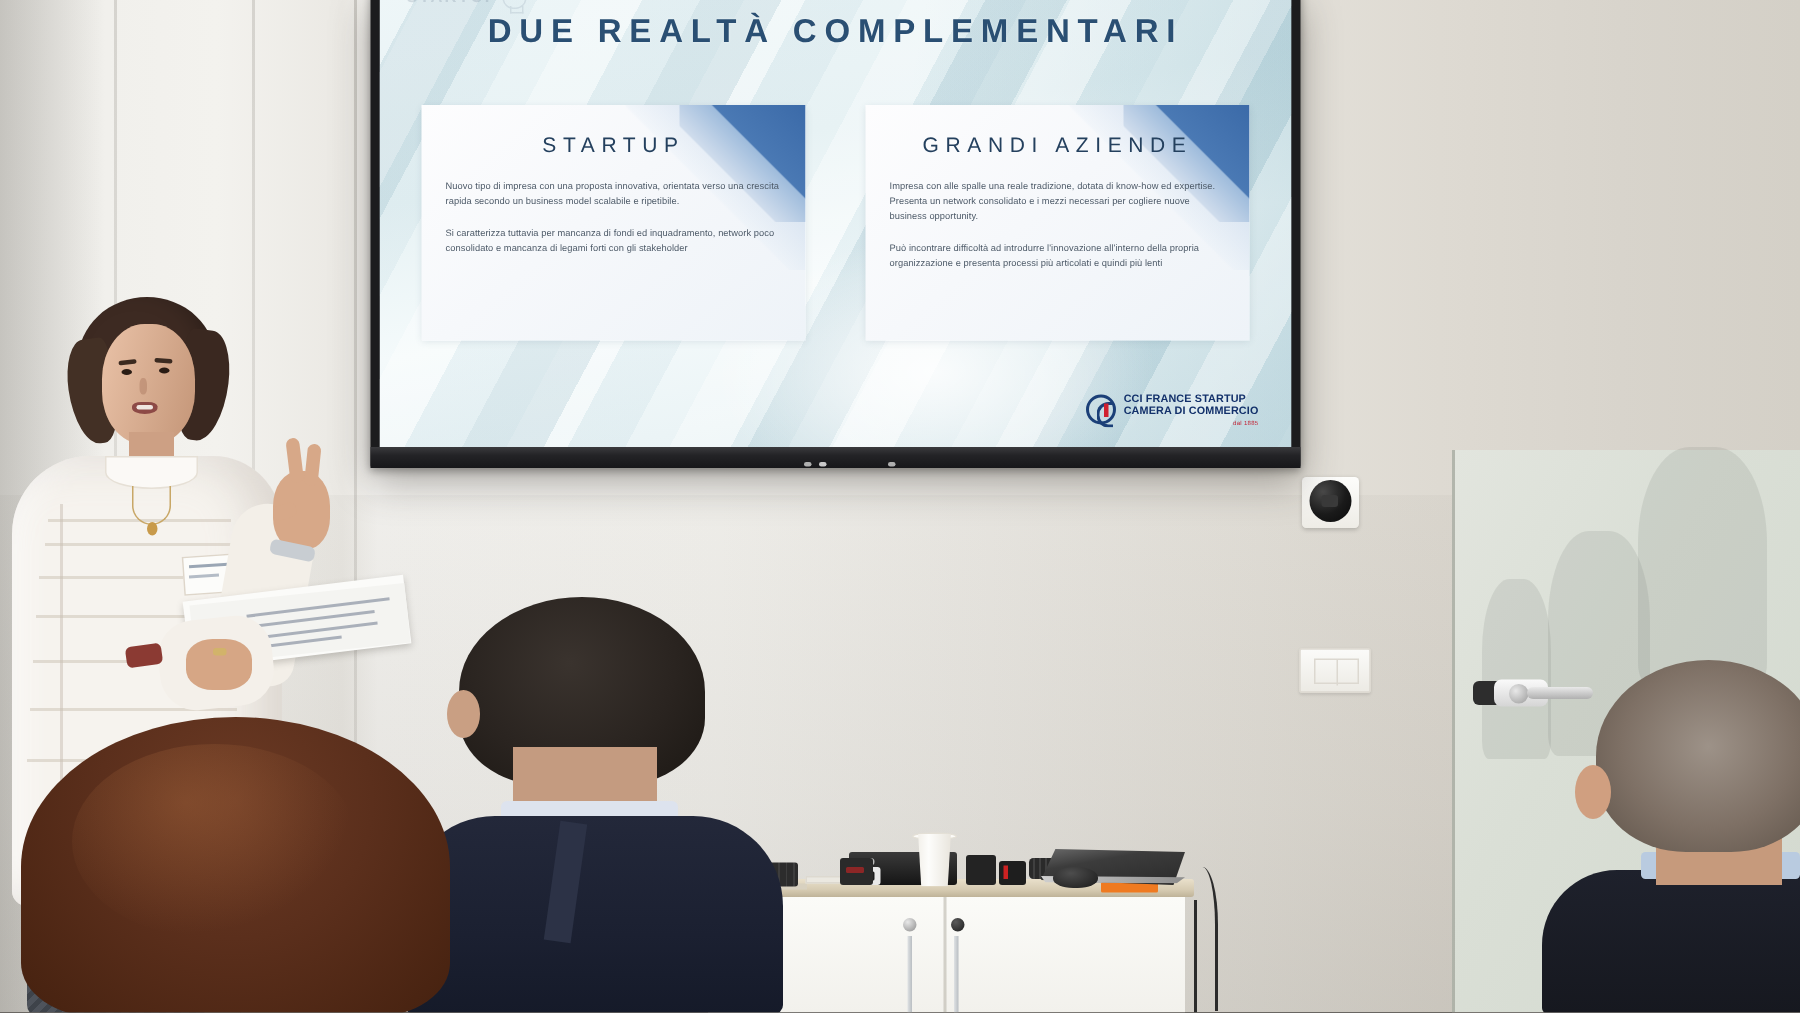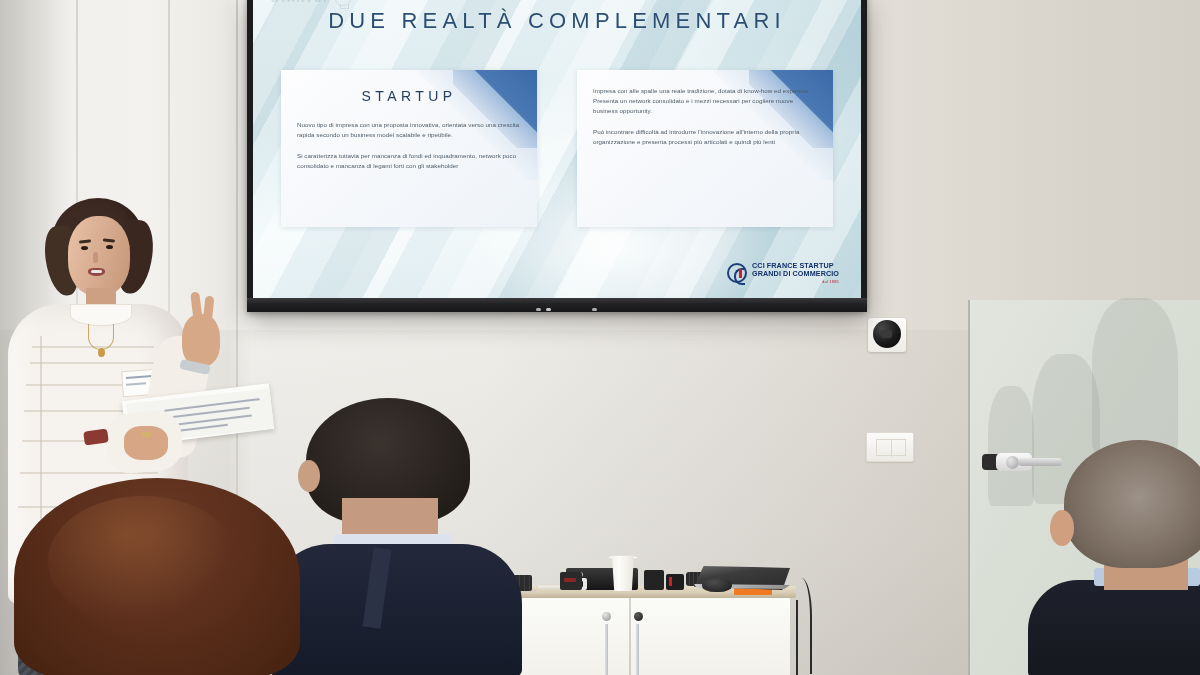--- a/index.html
+++ b/index.html
@@ -97,21 +97,21 @@
     width:16px;height:16px;border:1.4px solid #8b9cae;border-radius:50% 50% 45% 45%;
     position:relative;
   }
   #slide-watermark .wm-bulb:after{
     content:"";position:absolute;left:4px;bottom:-4px;width:7px;height:4px;
     border:1.3px solid #8b9cae;border-top:0;
   }
 
   #slide-title{
     position:absolute;left:0;top:14px;width:100%;text-align:center;
-    font-size:22px;letter-spacing:5.2px;color:#2a4f73;font-weight:400;
+    font-size:22px;letter-spacing:5.2px;color:#2a4f73;font-weight:700;
     text-shadow:0 0 2px rgba(255,255,255,.5);
   }
 
   .cards{position:absolute;left:0;top:76px;width:100%;display:flex;justify-content:center;gap:40px;}
   .card{
     position:relative;width:256px;height:157px;overflow:hidden;
     background:linear-gradient(140deg,#fdfdfe 0%, #f6f8fb 45%, #eef3f8 100%);
     box-shadow:0 1px 5px rgba(70,100,120,.16);
   }
   .card .corner{
@@ -411,33 +411,34 @@
             <div class="card-title">STARTUP</div>
             <div class="card-body">
               <p>Nuovo tipo di impresa con una proposta innovativa, orientata verso una crescita rapida secondo un business model scalabile e ripetibile.</p>
               <p>Si caratterizza tuttavia per mancanza di fondi ed inquadramento, network poco consolidato e mancanza di legami forti con gli stakeholder</p>
             </div>
           </div>
 
           <div class="card">
             <div class="corner2"></div>
             <div class="corner"></div>
+            <div class="card-title">GRANDI AZIENDE</div>
             <div class="card-body">
               <p>Impresa con alle spalle una reale tradizione, dotata di know-how ed expertise. Presenta un network consolidato e i mezzi necessari per cogliere nuove business opportunity.</p>
               <p>Può incontrare difficoltà ad introdurre l'innovazione all'interno della propria organizzazione e presenta processi più articolati e quindi più lenti</p>
             </div>
           </div>
 
         </div>
 
         <div id="cci-logo">
           <span class="mark"></span>
           <span class="words">
             <div class="l1">CCI FRANCE STARTUP</div>
-            <div class="l2">GRANDI DI COMMERCIO</div>
+            <div class="l2">CAMERA DI COMMERCIO</div>
             <div class="l3">dal 1885</div>
           </span>
         </div>
 
       </div>
     </div>
 
     <div id="tv-chin">
       <span class="led l1"></span>
       <span class="led l2"></span>

